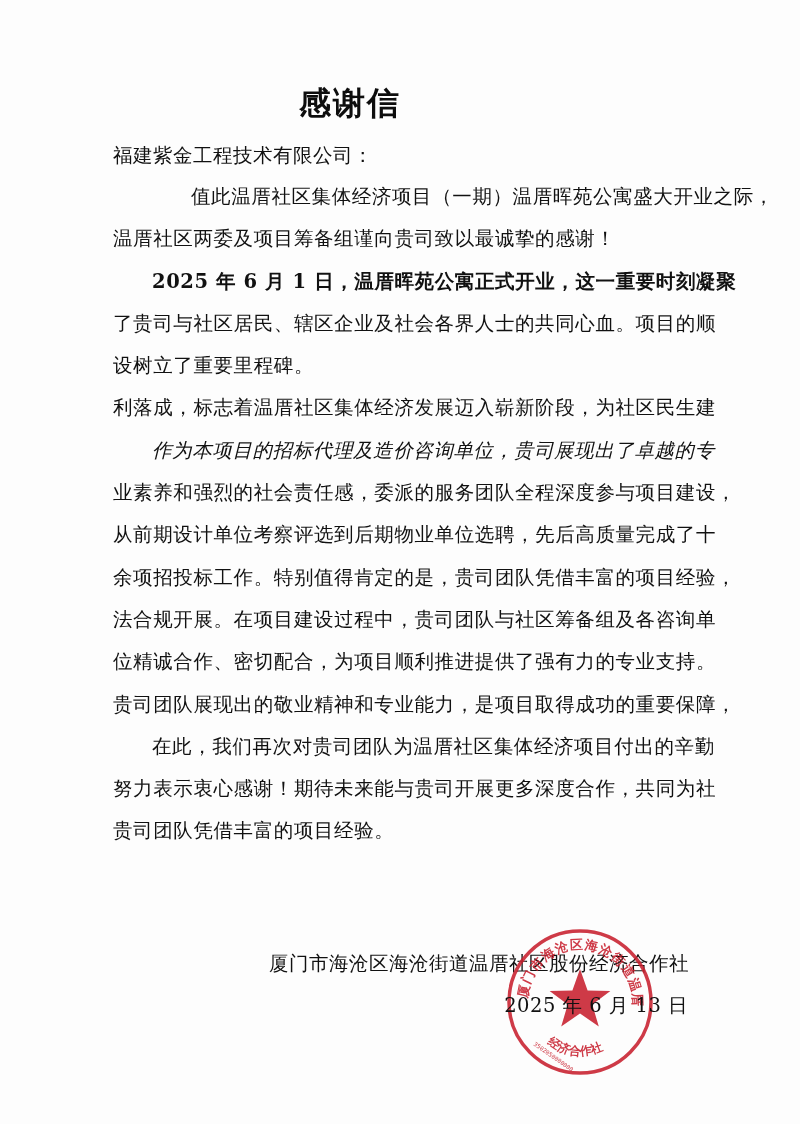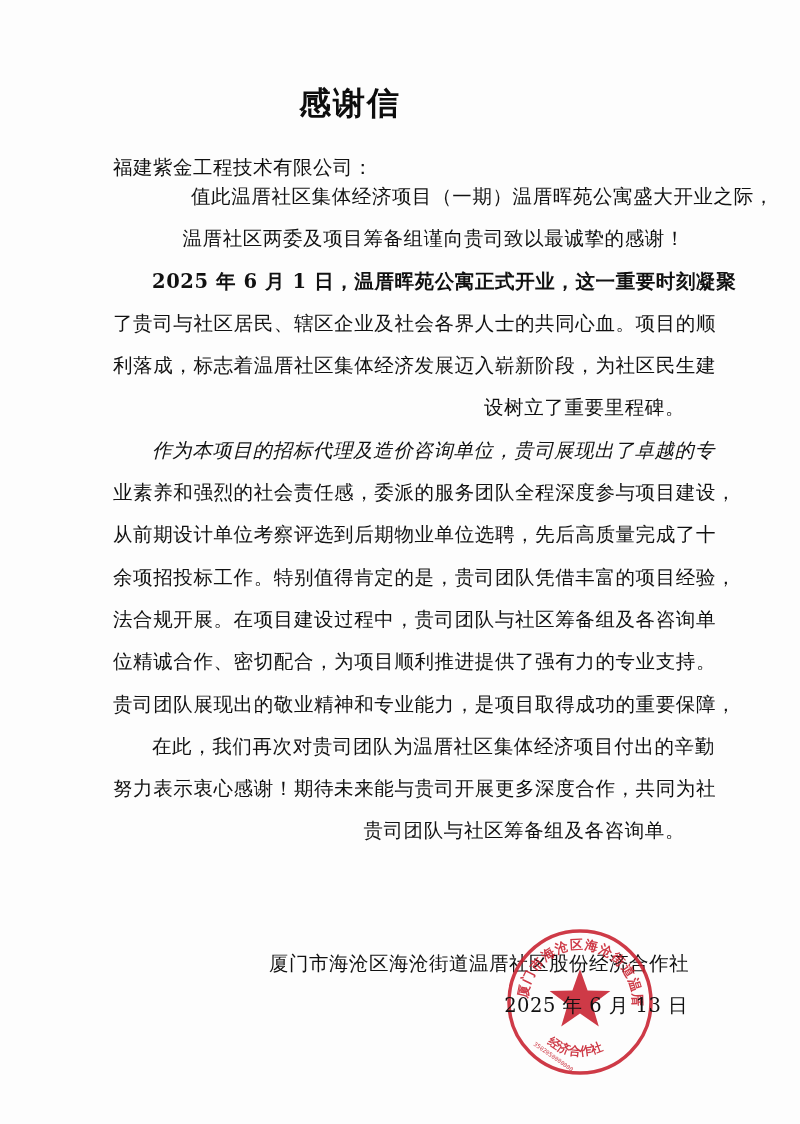--- a/index.html
+++ b/index.html
@@ -8,26 +8,26 @@
     font-family: "DejaVu Serif", "Liberation Serif", serif;
     color: #111;
   }
   .page { position: absolute; inset: 0; background: #fdfdfd; }
   .title {
     position: absolute; top: 82px; left: 0; width: 700px; text-align: center;
     font-family: "DejaVu Sans", "Liberation Sans", sans-serif;
     font-weight: bold; font-size: 32px; letter-spacing: 2px; color: #0d0d0d;
   }
   .salutation {
-    position: absolute; top: 154px; left: 113px;
+    position: absolute; top: 142px; left: 113px;
     font-size: 19.5px; letter-spacing: 0.5px;
   }
   .body-text {
     position: absolute; top: 176px; left: 113px; width: 572px;
-    font-size: 19.5px; line-height: 42.3px; letter-spacing: 0.6px; text-align: right;
+    font-size: 19.5px; line-height: 42.3px; letter-spacing: 0.6px;
   }
   .line { display: block; white-space: nowrap; }
   .signature {
     position: absolute; top: 950px; right: 111px;
     font-size: 19.5px; letter-spacing: 0.5px; text-align: right; margin-left: 12px;
   }
   .date {
     position: absolute; top: 992px; right: 112px;
     font-size: 19.5px; letter-spacing: 0.5px; z-index: 3;
   }
@@ -46,36 +46,36 @@
   <div class="salutation">福建紫金工程技术有限公司：</div>
 
   <div class="body-text">
     <div class="para-block">
       <span class="line" style="text-indent:2em;padding-left:39px;">值此温厝社区集体经济项目（一期）温厝晖苑公寓盛大开业之际，</span>
       <span class="line">温厝社区两委及项目筹备组谨向贵司致以最诚挚的感谢！</span>
     </div>
     <div class="para-block">
       <span class="line" style="padding-left:39px;font-weight:bold;">2025 年 6 月 1 日，温厝晖苑公寓正式开业，这一重要时刻凝聚</span>
       <span class="line">了贵司与社区居民、辖区企业及社会各界人士的共同心血。项目的顺</span>
+      <span class="line">设树立了重要里程碑。</span>
       <span class="line">利落成，标志着温厝社区集体经济发展迈入崭新阶段，为社区民生建</span>
-      <span class="line">设树立了重要里程碑。</span>
     </div>
     <div class="para-block">
       <span class="line" style="padding-left:39px;font-style:italic;">作为本项目的招标代理及造价咨询单位，贵司展现出了卓越的专</span>
       <span class="line">业素养和强烈的社会责任感，委派的服务团队全程深度参与项目建设，</span>
       <span class="line">从前期设计单位考察评选到后期物业单位选聘，先后高质量完成了十</span>
       <span class="line">余项招投标工作。特别值得肯定的是，贵司团队凭借丰富的项目经验，</span>
       <span class="line">法合规开展。在项目建设过程中，贵司团队与社区筹备组及各咨询单</span>
       <span class="line">位精诚合作、密切配合，为项目顺利推进提供了强有力的专业支持。</span>
       <span class="line">贵司团队展现出的敬业精神和专业能力，是项目取得成功的重要保障，</span>
     </div>
     <div class="para-block">
       <span class="line" style="padding-left:39px;">在此，我们再次对贵司团队为温厝社区集体经济项目付出的辛勤</span>
       <span class="line">努力表示衷心感谢！期待未来能与贵司开展更多深度合作，共同为社</span>
-      <span class="line">贵司团队与社区筹备组及各咨询单。</span>
+      <span class="line">贵司团队凭借丰富的项目经验。</span>
     </div>
   </div>
 
   <svg class="seal" viewBox="0 0 150 150">
     <defs>
       <path id="sealArc" d="M 22 75 A 53 53 0 1 1 128 75"></path>
       <path id="sealArcBottom" d="M 30 100 A 50 50 0 0 0 120 100"></path>
     </defs>
     <circle cx="75" cy="75" r="71" fill="none" stroke="#c8202e" stroke-width="3.5"></circle>
     <text font-size="13" fill="#c8202e" font-family="DejaVu Sans, sans-serif" font-weight="bold" letter-spacing="1">

